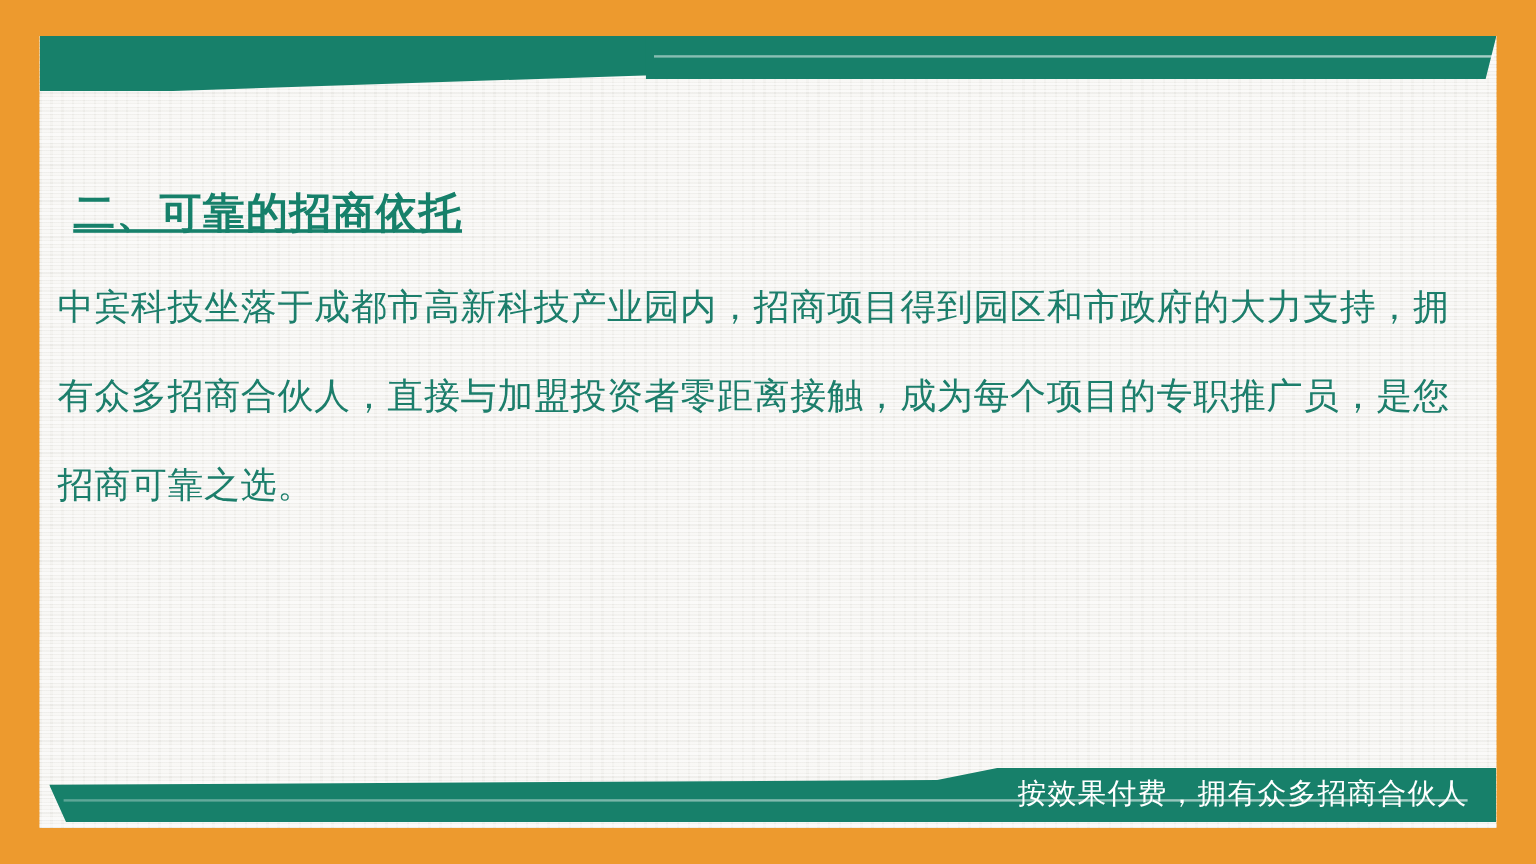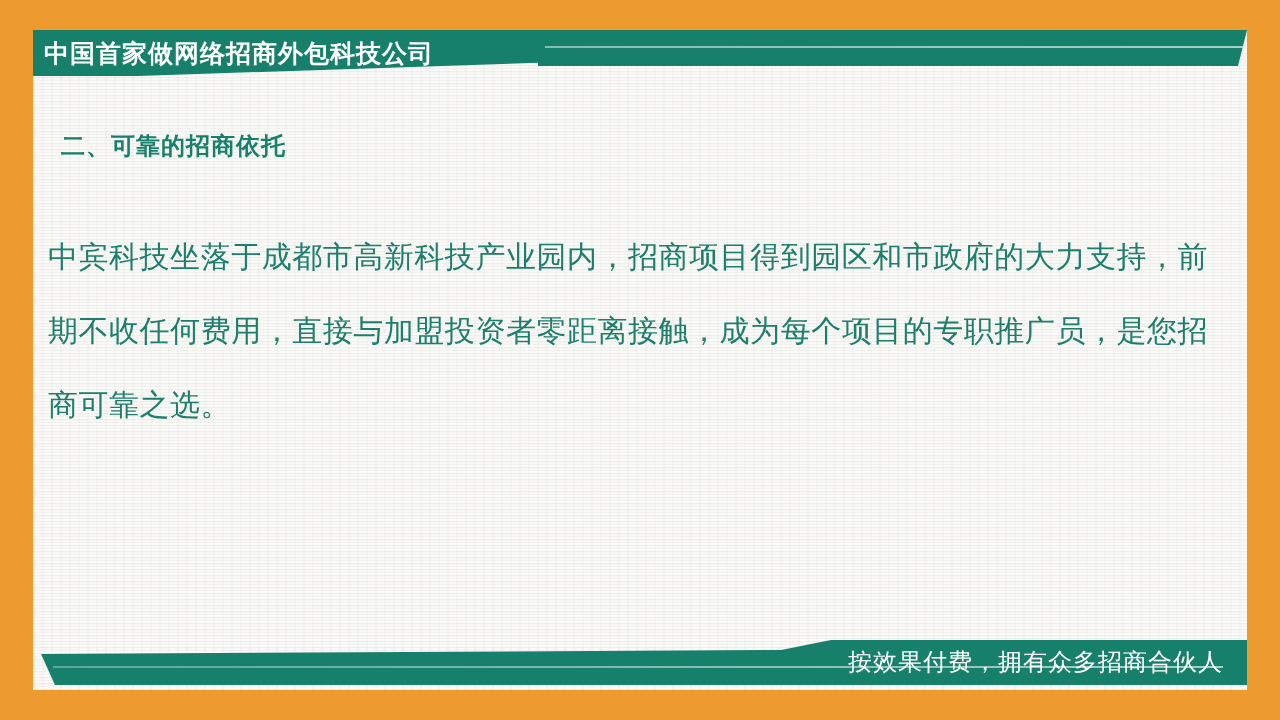--- a/index.html
+++ b/index.html
@@ -72,26 +72,27 @@
     color:#ffffff;
     font-size:25px;
     font-weight:bold;
     letter-spacing:1px;
     line-height:28px;
     white-space:nowrap;
   }
 
   
   .sec-head{
-    position:absolute;left:28px;top:100px;
+    position:absolute;left:28px;top:124px;
     color:#16806a;
-    font-size:24px;
+    font-size:35px;
     font-weight:bold;
     letter-spacing:1px;
     white-space:nowrap;
+    text-decoration:underline;
   }
 
   
   .body-text{
     position:absolute;
     left:15px;top:190px;
     width:1160px;
     color:#1c7e6b;
     font-family:"Liberation Serif","DejaVu Serif",serif;
     font-size:30px;
@@ -132,26 +133,25 @@
 <div class="slide">
 
   <div class="frame"></div>
 
   <div class="page">
 
     <div class="hdr-wrap">
       <div class="hdr-left"></div>
       <div class="hdr-right"></div>
       <div class="hdr-rule"></div>
-      <div class="hdr-title">中国首家做网络招商外包科技公司</div>
     </div>
 
     <div class="sec-head">二、可靠的招商依托</div>
 
-    <div class="body-text">中宾科技坐落于成都市高新科技产业园内，招商项目得到园区和市政府的大力支持，前期不收任何费用，直接与加盟投资者零距离接触，成为每个项目的专职推广员，是您招商可靠之选。</div>
+    <div class="body-text">中宾科技坐落于成都市高新科技产业园内，招商项目得到园区和市政府的大力支持，拥有众多招商合伙人，直接与加盟投资者零距离接触，成为每个项目的专职推广员，是您招商可靠之选。</div>
 
     <div class="ftr-wrap">
       <div class="ftr-bar"></div>
       <div class="ftr-rule"></div>
       <div class="ftr-text">按效果付费，拥有众多招商合伙人</div>
     </div>
 
   </div>
 </div>
 

